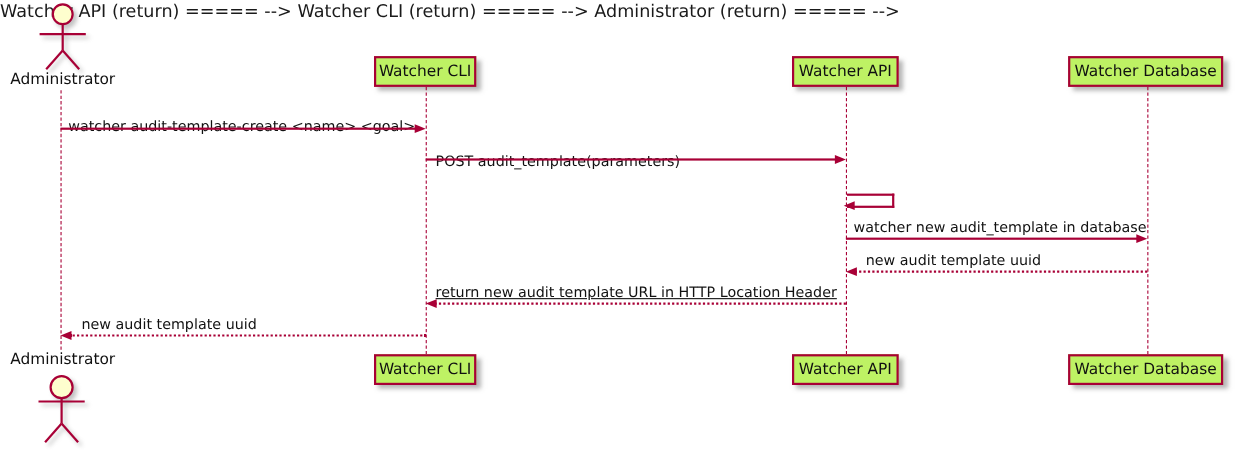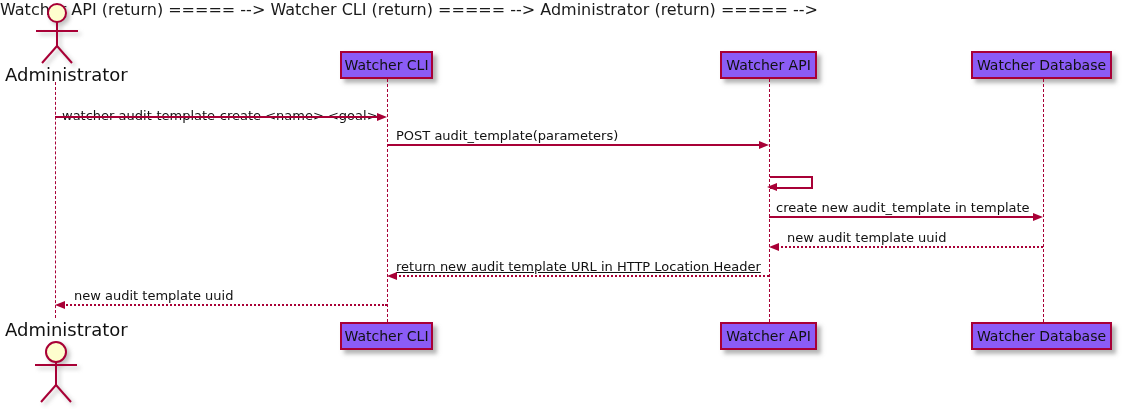--- a/index.html
+++ b/index.html
@@ -4,36 +4,36 @@
 <style>
   html,body { margin:0; padding:0; background:#ffffff; }
   #stage {
     position:relative; width:1124px; height:409px; background:#ffffff;
     font-family:"DejaVu Sans","Liberation Sans",sans-serif;
     color:#1a1a1a; overflow:hidden;
   }
 
   
   .pbox {
-    position:absolute; height:28px; background:#8b5cf6;
+    position:absolute; height:28px; background:#bef264;
     border:2px solid #A80036; box-sizing:border-box;
     display:flex; align-items:center; justify-content:center;
     font-size:14px; color:#111;
     box-shadow:4px 4px 4px rgba(110,110,110,0.5);
   }
 
   
   .lifeline {
     position:absolute; width:0; border-left:1px dashed #A80036;
   }
 
   
   .actor-label {
     position:absolute; width:104px; text-align:center;
-    font-size:18px; color:#111; white-space:nowrap;
+    font-size:14px; color:#111; white-space:nowrap;
   }
 
   
   .msg-label {
     position:absolute; font-size:13px; color:#111; white-space:nowrap;
   }
 
   
   .line-solid { position:absolute; height:0; border-top:2px solid #A80036; }
   .line-dotted { position:absolute; height:0; border-top:2px dotted #A80036; }
@@ -82,30 +82,30 @@
   <div class="lifeline" style="left:387px; top:79px; height:243px;"></div>
   <div class="lifeline" style="left:769px; top:79px; height:243px;"></div>
   <div class="lifeline" style="left:1043px; top:79px; height:243px;"></div>
 
   
   <div class="msg-label" style="left:62px; top:108px;">watcher audit-template-create &lt;name&gt; &lt;goal&gt;</div>
   <div class="line-solid" style="left:55px; top:116px; width:324px;"></div>
   <div class="ah ah-r" style="left:377px; top:113px;"></div>
 
   
-  <div class="msg-label" style="left:396px; top:128px;text-align:center;">POST audit_template(parameters)</div>
+  <div class="msg-label" style="left:396px; top:140px;text-align:center;">POST audit_template(parameters)</div>
   <div class="line-solid" style="left:387px; top:144px; width:374px;"></div>
   <div class="ah ah-r" style="left:759px; top:141px;"></div>
 
   
   <div class="self-loop" style="left:770px; top:176px; width:43px; height:13px;"></div>
   <div class="ah ah-l" style="left:767px; top:183px;"></div>
 
   
-  <div class="msg-label" style="left:776px; top:200px;">create new audit_template in template</div>
+  <div class="msg-label" style="left:776px; top:200px;">watcher new audit_template in database</div>
   <div class="line-solid" style="left:769px; top:216px; width:266px;"></div>
   <div class="ah ah-r" style="left:1033px; top:213px;"></div>
 
    Watcher API (return) ===== --&gt;
   <div class="msg-label" style="left:787px; top:230px;">new audit template uuid</div>
   <div class="line-dotted" style="left:777px; top:246px; width:266px;"></div>
   <div class="ah ah-l" style="left:769px; top:243px;"></div>
 
    Watcher CLI (return) ===== --&gt;
   <div class="msg-label" style="left:396px; top:259px;text-decoration:underline;">return new audit template URL in HTTP Location Header</div>

